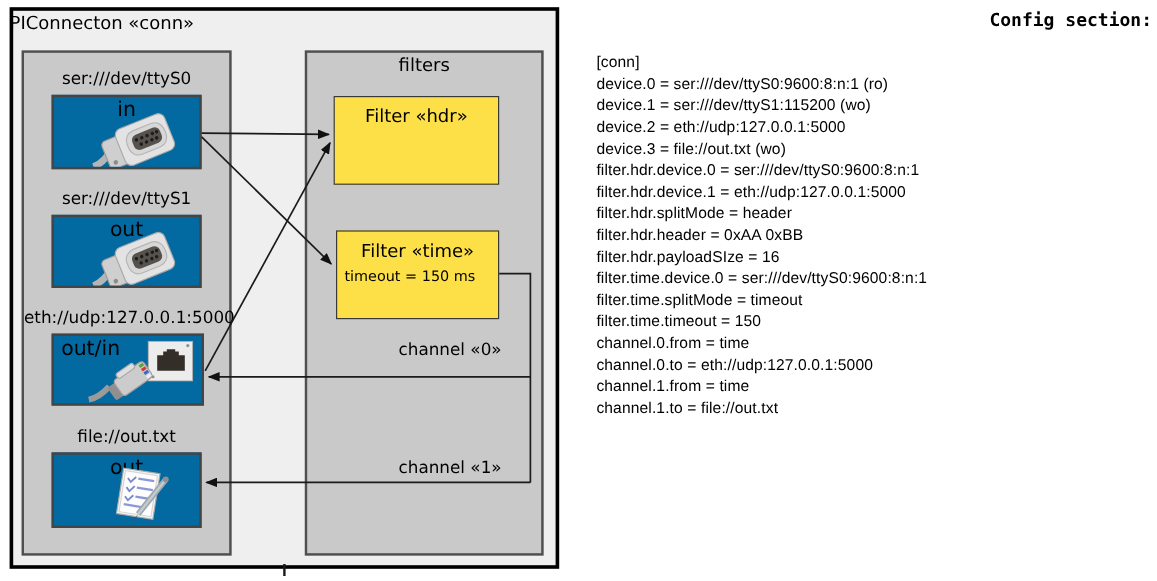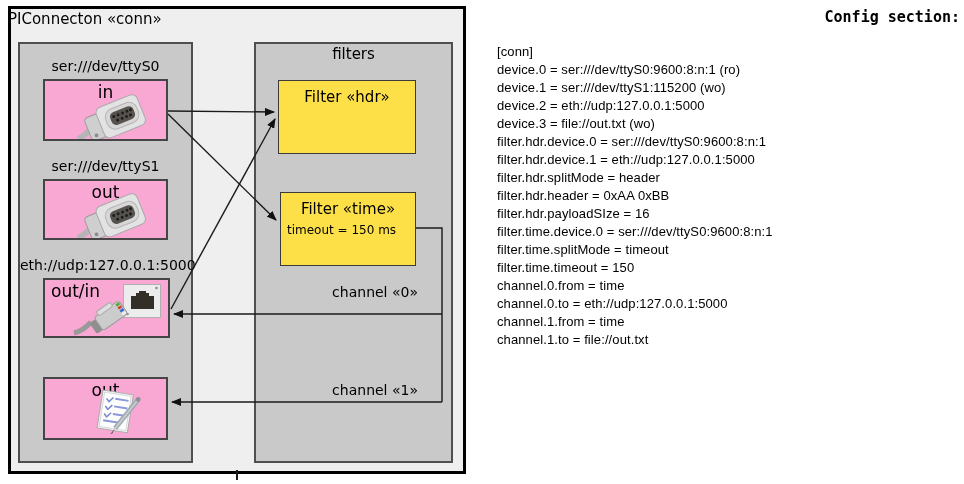--- a/index.html
+++ b/index.html
@@ -24,21 +24,21 @@
   .panel-devices{left:18px;top:42px;width:175px;height:421px;}
   .panel-filters{left:254px;top:42px;width:199px;height:421px;}
   .filters-title{
     position:absolute;left:254px;top:45px;width:199px;text-align:center;
     font-size:15px;
   }
   .dev-label{
     position:absolute;text-align:center;font-size:14px;white-space:nowrap;
   }
   .dev-box{
-    position:absolute;background:#f9a8d4;border:2px solid #454545;
+    position:absolute;background:#0369a1;border:2px solid #454545;
     box-sizing:border-box;overflow:hidden;
   }
   .dev-mode{
     position:absolute;left:0;top:1px;width:100%;text-align:center;
     font-size:17px;line-height:20px;
   }
   .dev-mode.corner{width:auto;left:6px;text-align:left;}
   .dev-icon{position:absolute;}
   .filter-box{
     position:absolute;background:#fde047;border:1.5px solid #3a3a3a;
@@ -150,20 +150,21 @@
           <rect x="31" y="8.5" width="17" height="5" rx="2" fill="#dedede" stroke="#aaaaaa"></rect>
           <rect x="51" y="13.5" width="4" height="2.6" fill="#57a639"></rect>
           <rect x="51" y="17.1" width="4" height="2.6" fill="#d23b2f"></rect>
           <rect x="51" y="20.7" width="4" height="2.6" fill="#3b66d2"></rect>
           <rect x="51" y="24.3" width="4" height="2.6" fill="#eeeeee"></rect>
         </g>
       </svg>
     </span>
   </div>
 
+  <div class="dev-label" style="left:43px;top:356px;width:125px;">file://out.txt</div>
   <div class="dev-box" style="left:43px;top:377px;width:125px;height:63px;">
     <div class="dev-mode">out</div>
     <span class="dev-icon" style="right:16px;bottom:2px;width:62px;height:48px;">
       <svg width="62" height="48" viewBox="0 0 64 50">
         <g transform="rotate(9 32 25)">
           <rect x="12" y="5" width="32" height="40" fill="#f2f2f2" stroke="#a9a9a9"></rect>
           <rect x="14" y="7" width="28" height="36" fill="#fdfdfd" stroke="#d6d6d6"></rect>
           <path d="M17,13 l3,3 l4,-5" stroke="#7b88cf" stroke-width="1.6" fill="none"></path>
           <line x1="26" y1="12" x2="40" y2="12" stroke="#8b97d8" stroke-width="2"></line>
           <path d="M17,21 l3,3 l4,-5" stroke="#7b88cf" stroke-width="1.6" fill="none"></path>

